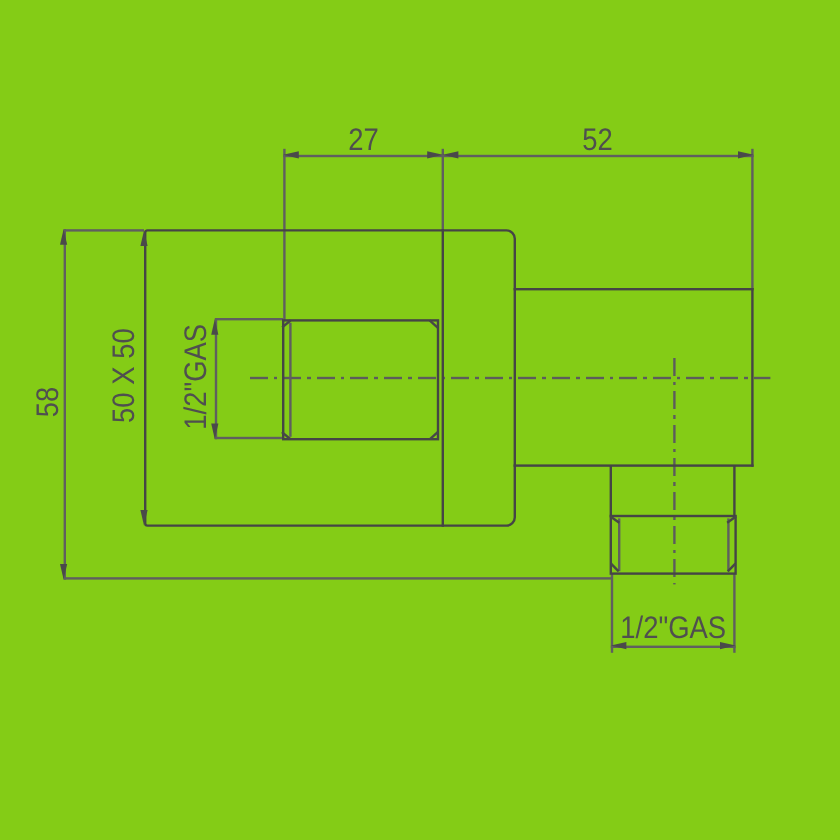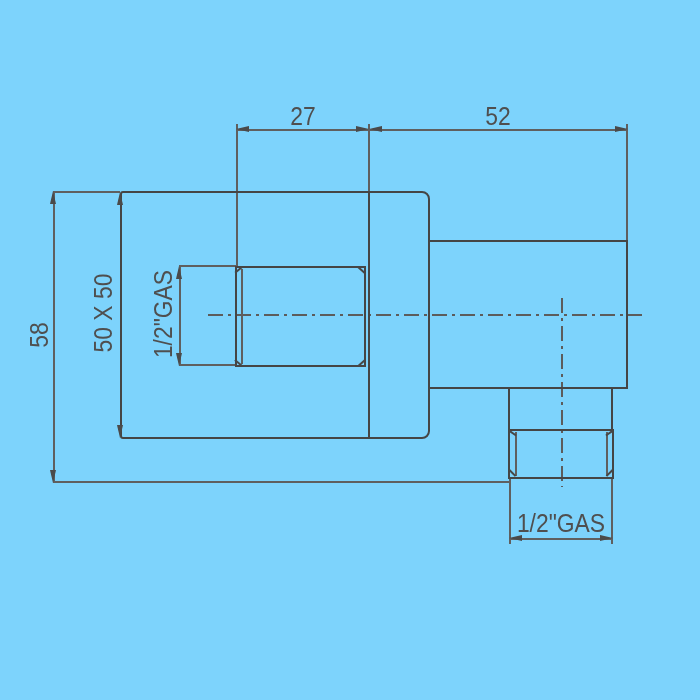--- a/index.html
+++ b/index.html
@@ -1,17 +1,17 @@
 <!DOCTYPE html>
 <html><head>
 <meta charset="utf-8">
 <style>
   html,body{margin:0;padding:0;background:#ffffff;}
   .stage{
-    position:relative;width:700px;height:700px;background:#7dd3fc;overflow:hidden;
+    position:relative;width:700px;height:700px;background:#84cc16;overflow:hidden;
     font-family:"Liberation Sans", sans-serif;
   }
   
   .ln{position:absolute;background:#454545;}
   .v2{width:2px;}
   .dl{position:absolute;background:#5f5f5f;}   
   .h1{height:1.5px;}
   .v1{width:1.5px;}
   .rect{position:absolute;border:2px solid #454545;box-sizing:border-box;background:transparent;}
   

